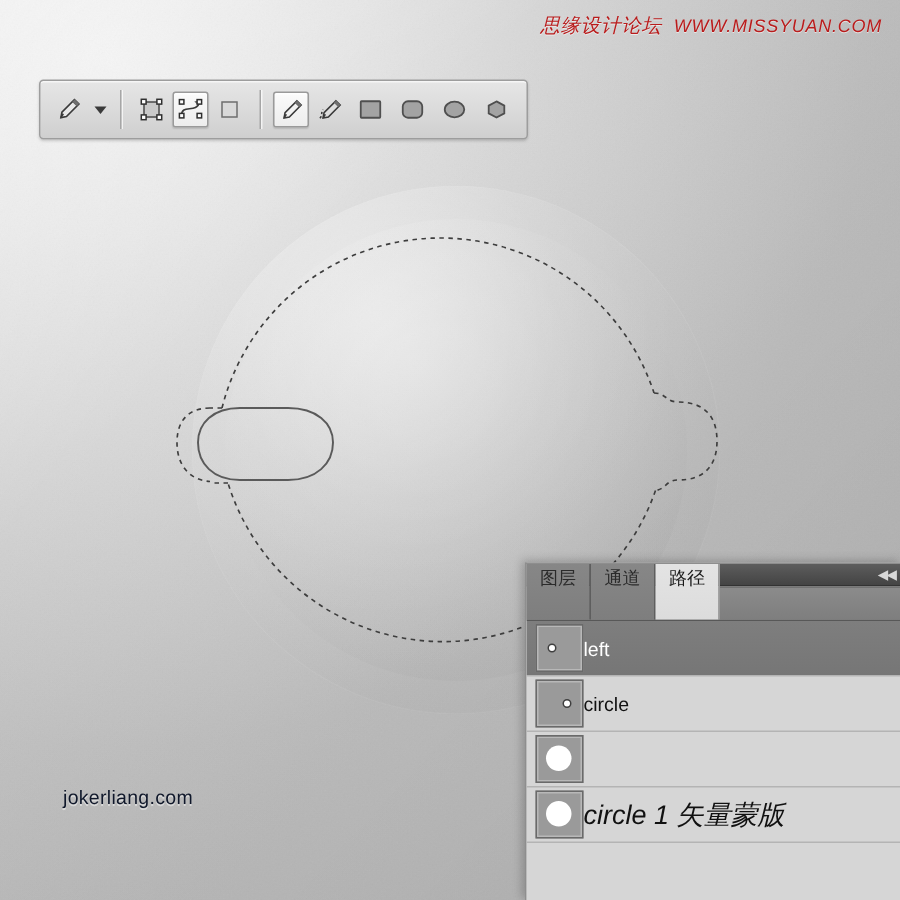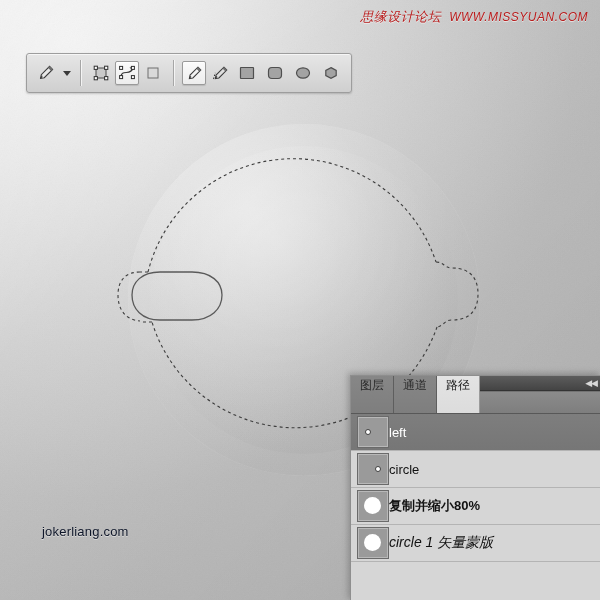--- a/index.html
+++ b/index.html
@@ -250,21 +250,21 @@
     border-radius: 50%;
     background: #ffffff;
     top: 6px; left: 6px;
   }
   .row-label {
     font-size: 13px;
     color: #111;
     white-space: nowrap;
   }
   .row-label.bold { font-weight: bold; font-size: 13px; }
-  .row-label.italic { font-style: italic; font-size: 14px; }
+  .row-label.italic { font-style: italic; font-size: 18px; }
   .panel-bottom {
     height: 0;
     background: #d6d6d6;
   }
 </style>
 </head>
 <body>
 
 <div id="stage">
 
@@ -455,21 +455,20 @@
         <div class="thumb">
           <span class="dot-sm right"></span>
         </div>
         <span class="row-label">circle</span>
       </div>
 
       <div class="path-row">
         <div class="thumb">
           <span class="dot-lg"></span>
         </div>
-        <span class="row-label bold">复制并缩小80%</span>
       </div>
 
       <div class="path-row">
         <div class="thumb">
           <span class="dot-lg"></span>
         </div>
         <span class="row-label italic">circle 1 矢量蒙版</span>
       </div>
 
       <div class="panel-bottom"></div>

